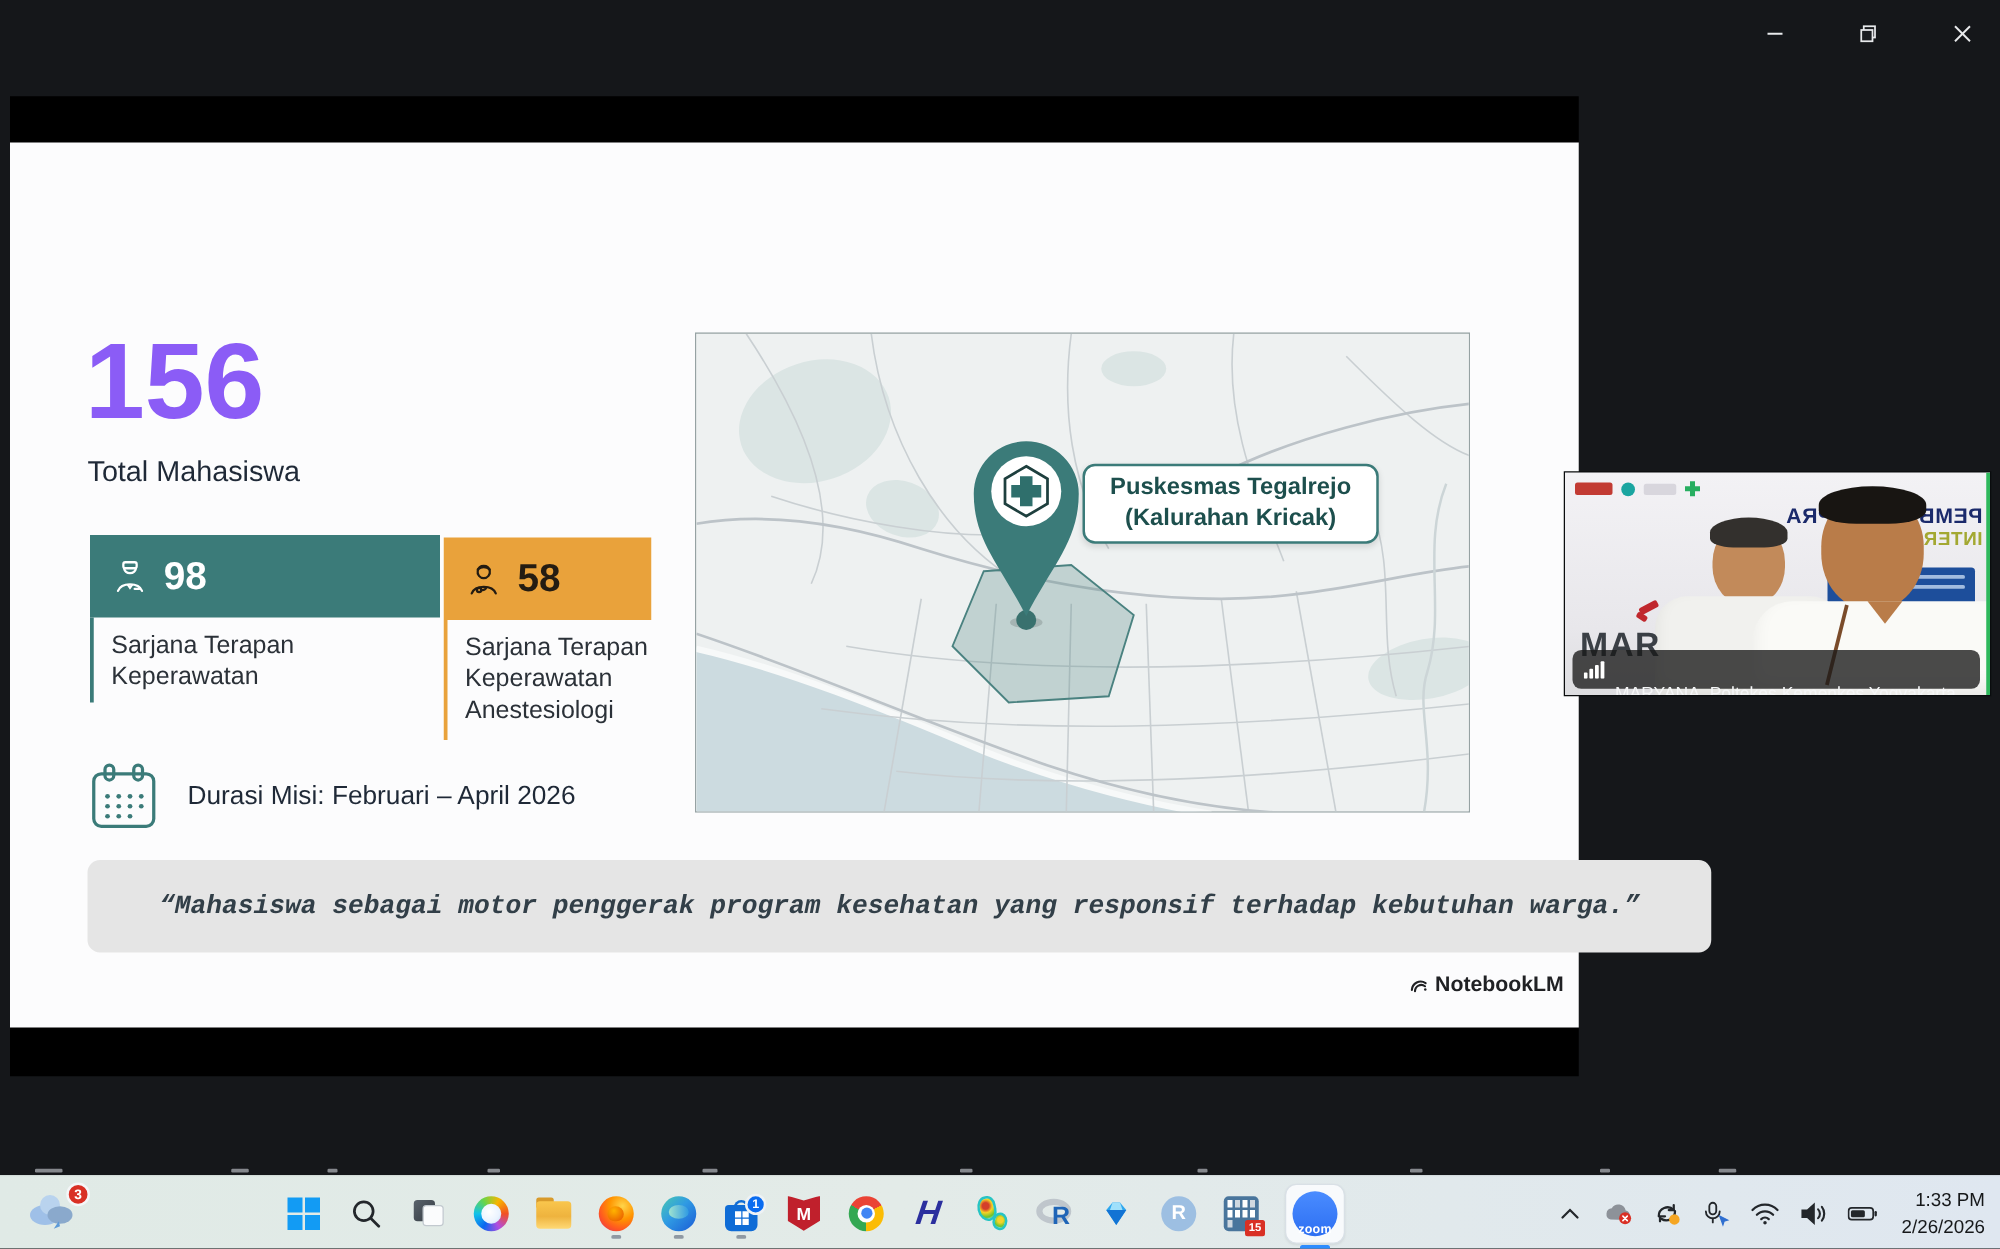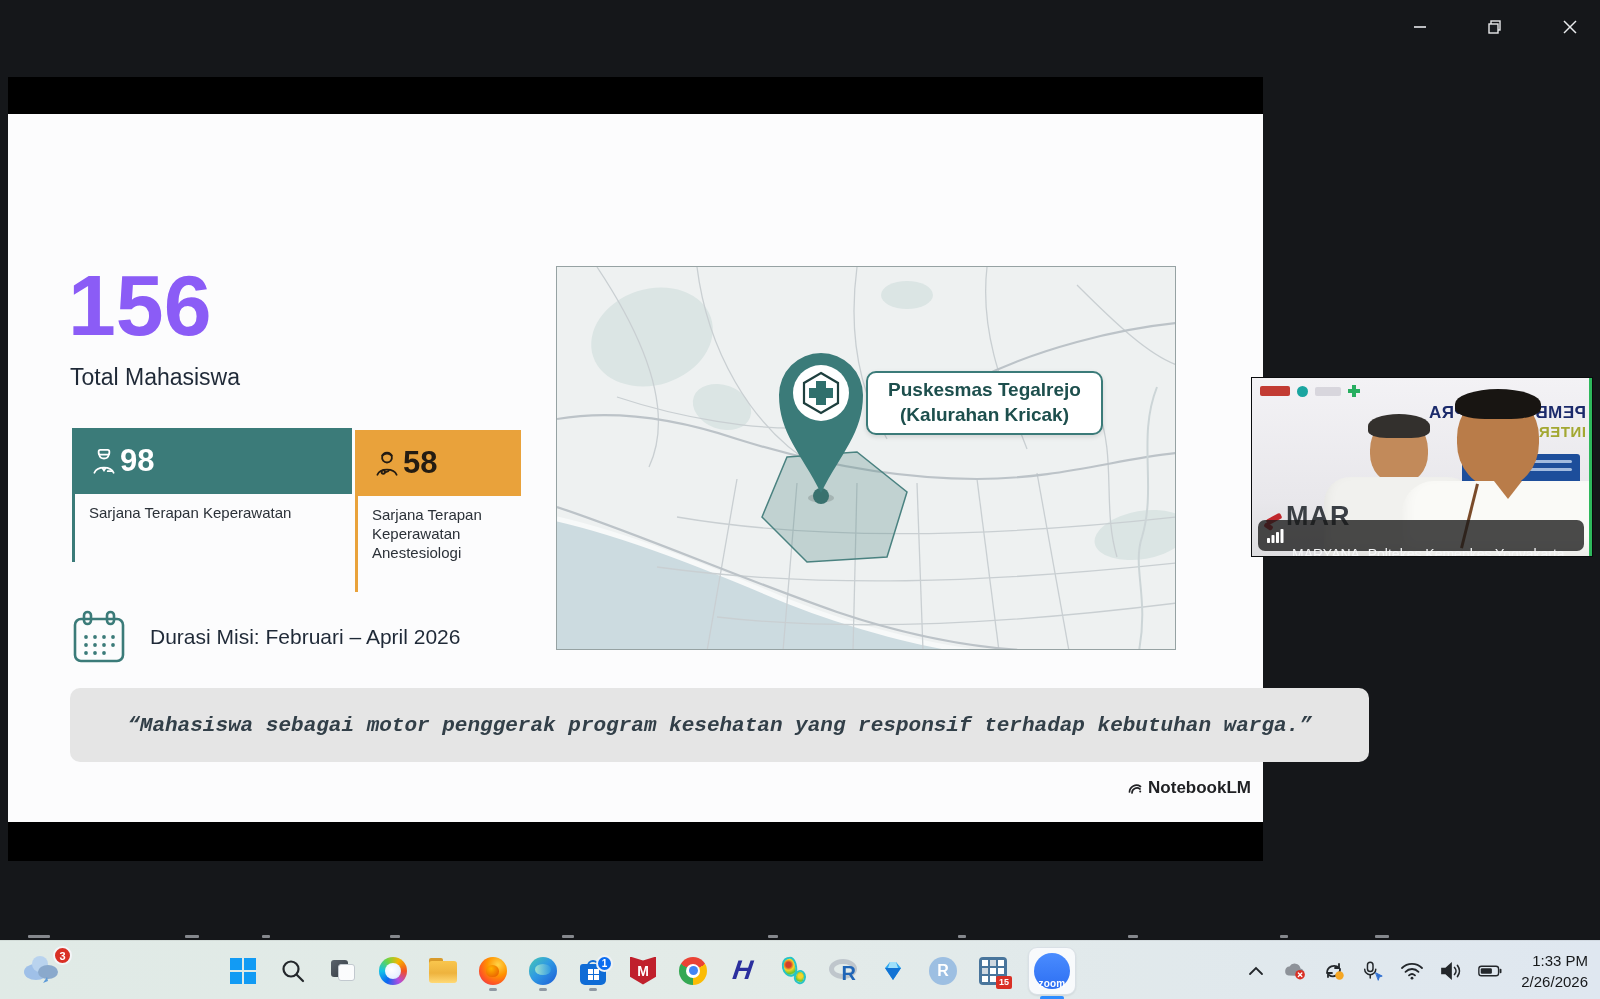--- a/index.html
+++ b/index.html
@@ -12,27 +12,27 @@
 
   
   .screen-share { position:absolute; left:8px; top:77px; width:1255px; height:784px; background:#000; }
   .slide { position:absolute; left:0; top:37px; width:1255px; height:708px; background:#fcfcfd; }
 
   .slide-title { position:absolute; top:52px; left:0; width:100%; text-align:center; font-size:52px; font-weight:700; color:#2c5f5c; letter-spacing:-0.5px; }
 
   .total-value { position:absolute; left:60px; top:148px; font-size:86px; font-weight:700; color:#8b5cf6; line-height:1; }
   .total-label { position:absolute; left:62px; top:250px; font-size:23px; color:#1f2937; }
 
-  .stat-header { position:absolute; height:66px; display:flex; align-items:center; gap:0; padding-left:16px; }
+  .stat-header { position:absolute; height:66px; display:flex; align-items:center; gap:11px; padding-left:16px; }
   .stat-header.teal   { left:64px;  top:314px; width:280px; background:#3b7b79; }
   .stat-header.orange { left:347px; top:316px; width:166px; background:#e9a23b; }
   .stat-value { font-size:31px; font-weight:700; }
   .stat-header.teal .stat-value { color:#ffffff; }
   .stat-header.orange .stat-value { color:#241c12; }
-  .stat-body { position:absolute; padding:10px 0 0 14px; font-size:15px; color:#2b3138; line-height:1.25; }
+  .stat-body { position:absolute; padding:10px 0 0 14px; font-size:20px; color:#2b3138; line-height:1.25; }
   .stat-body.teal   { left:64px;  top:380px; width:250px; height:68px; border-left:3px solid #3b7b79; }
   .stat-body.orange { left:347px; top:382px; width:166px; height:96px; border-left:3px solid #e9a23b; }
 
   .calendar-wrap { position:absolute; left:62px; top:492px; width:460px; height:62px; display:flex; align-items:center; gap:22px; }
   .duration-text { font-size:21px; color:#1f2937; }
 
   .map-panel { position:absolute; left:548px; top:152px; width:620px; height:384px; background:#eef1f1; border:1px solid #96a2a3; overflow:hidden; }
   .map-label { position:absolute; left:309px; top:104px; width:237px; height:64px; background:#ffffff; border:2px solid #3b7b79; border-radius:10px; box-shadow:0 2px 5px rgba(0,0,0,0.12); display:flex; flex-direction:column; align-items:center; justify-content:center; line-height:1.3; }
   .map-label span { font-size:19px; font-weight:700; color:#1d4f4d; }
 
@@ -58,21 +58,21 @@
   .banner-bluebox { position:absolute; top:76px; right:12px; width:118px; height:32px; background:#1d4e9b; border-radius:3px; z-index:1; padding:6px 8px; display:flex; flex-direction:column; gap:5px; align-items:flex-end; }
   .banner-bluebox i { display:block; height:3px; background:#cfe0f5; opacity:0.75; border-radius:2px; }
   .p1-head { position:absolute; left:118px; top:40px; width:58px; height:66px; background:#c28a5a; border-radius:48% 48% 46% 46%; z-index:2; }
   .p1-head::before { content:""; position:absolute; left:-2px; top:-4px; width:62px; height:24px; background:#33302d; border-radius:50% 50% 30% 30%; }
   .p1-body { position:absolute; left:72px; top:99px; width:150px; height:82px; background:#f1f1ee; border-radius:26px 26px 0 0; z-index:2; box-shadow:inset 0 -8px 14px rgba(0,0,0,0.08); }
   .p2-head { position:absolute; left:205px; top:16px; width:82px; height:94px; background:#b97c49; border-radius:46% 46% 48% 48%; z-index:3; }
   .p2-head::before { content:""; position:absolute; left:-2px; top:-5px; width:86px; height:30px; background:#181512; border-radius:50% 50% 35% 35%; }
   .p2-body { position:absolute; left:150px; top:103px; width:228px; height:78px; background:#fafaf7; border-radius:32px 32px 0 0; z-index:3; box-shadow:inset 0 -10px 16px rgba(0,0,0,0.07); }
   .p2-body::before { content:""; position:absolute; left:92px; top:0; width:0; height:0; border-left:14px solid transparent; border-right:14px solid transparent; border-top:18px solid #b97c49; }
   .p2-body::after { content:""; position:absolute; left:66px; top:2px; width:3px; height:66px; background:#7a4b2a; transform:rotate(14deg); }
-  .watermark { position:absolute; left:12px; bottom:24px; z-index:4; display:flex; align-items:flex-end; gap:2px; }
+  .watermark { position:absolute; left:12px; bottom:24px; z-index:4; display:flex; align-items:flex-end; gap:2px;flex-direction:column; }
   .watermark-swoosh { width:20px; height:20px; position:relative; }
   .watermark-swoosh::before { content:""; position:absolute; left:2px; top:4px; width:16px; height:6px; background:#c0272d; transform:rotate(-28deg); border-radius:2px; }
   .watermark-swoosh::after { content:""; position:absolute; left:0px; top:12px; width:9px; height:5px; background:#c0272d; transform:rotate(32deg); border-radius:2px; }
   .watermark-text { font-size:27px; font-weight:700; color:#3a3f45; letter-spacing:1px; }
   .name-bar { position:absolute; left:6px; right:8px; bottom:5px; height:31px; background:rgba(24,24,24,0.78); border-radius:7px; display:flex; align-items:center; gap:8px; padding:0 9px; z-index:5; }
   .name-text { font-size:14px; color:#f5f6f7; white-space:nowrap;margin-top:36px; }
 
   
   .hidden-text-strip { position:absolute; left:0; top:920px; width:1600px; height:20px; }
   .hidden-text-strip i { position:absolute; bottom:2px; height:3px; background:rgba(225,230,236,0.55); border-radius:1px; }
@@ -112,21 +112,21 @@
   .chrome::before { content:""; position:absolute; inset:7px; border-radius:50%; background:#fff; }
   .chrome::after { content:""; position:absolute; inset:9.5px; border-radius:50%; background:#4285f4; }
   .h-app { font-size:27px; font-weight:700; font-style:italic; color:#2b2f9e; transform:skewX(-8deg); line-height:1; }
   .gis { position:relative; width:28px; height:30px; }
   .gis-blob1 { position:absolute; left:3px; top:1px; width:15px; height:20px; border:2px solid #27c4c4; border-radius:55% 45% 50% 60%; background:radial-gradient(circle at 45% 35%, #d43f2a 0 22%, #f5d327 45%, #69c42f 75%, #aef0e2 100%); transform:rotate(-12deg); }
   .gis-blob2 { position:absolute; right:1px; bottom:2px; width:12px; height:14px; border:2px solid #27c4c4; border-radius:50% 60% 45% 55%; background:radial-gradient(circle at 50% 40%, #f5d327 0 30%, #69c42f 70%, #aef0e2 100%); transform:rotate(20deg); }
   .r-app { position:relative; width:32px; height:26px; }
   .r-ring { position:absolute; left:1px; top:1px; width:28px; height:20px; border:5px solid #bfc6cc; border-radius:50%; }
   .r-letter { position:absolute; right:2px; bottom:-1px; font-size:20px; font-weight:700; color:#1f65b7; }
   .rstudio { width:28px; height:28px; border-radius:50%; background:#9dbfe2; display:flex; align-items:center; justify-content:center; color:#fff; font-size:16px; font-weight:700; }
-  .grid-app { position:relative; width:28px; height:28px; background:#49759c; border-radius:4px; padding:3px; display:grid; grid-template-columns:repeat(3,1fr); grid-template-rows:repeat(3,1fr); gap:2px; }
+  .grid-app { position:relative; width:28px; height:28px; background:#49759c; border-radius:4px; padding:3px; display:grid; grid-template-columns:repeat(4,1fr); grid-template-rows:repeat(3,1fr); gap:2px; }
   .grid-app i { background:#fff; }
   .grid-app i.dim { background:#cfd8e0; }
   .grid-badge { position:absolute; right:-5px; bottom:-4px; width:16px; height:13px; background:#d93025; border-radius:2px; color:#fff; font-size:9px; font-weight:700; display:flex; align-items:center; justify-content:center; }
   .tb-tray { position:absolute; right:12px; top:0; height:59px; display:flex; align-items:center; gap:15px;justify-content:space-between; }
   .tray-icon { position:relative; width:24px; height:24px; display:flex; align-items:center; justify-content:center; }
   .clock { text-align:right; color:#16181a; font-size:15px; line-height:21px; padding-left:4px; }
 </style>
 </head>
 <body>
 

